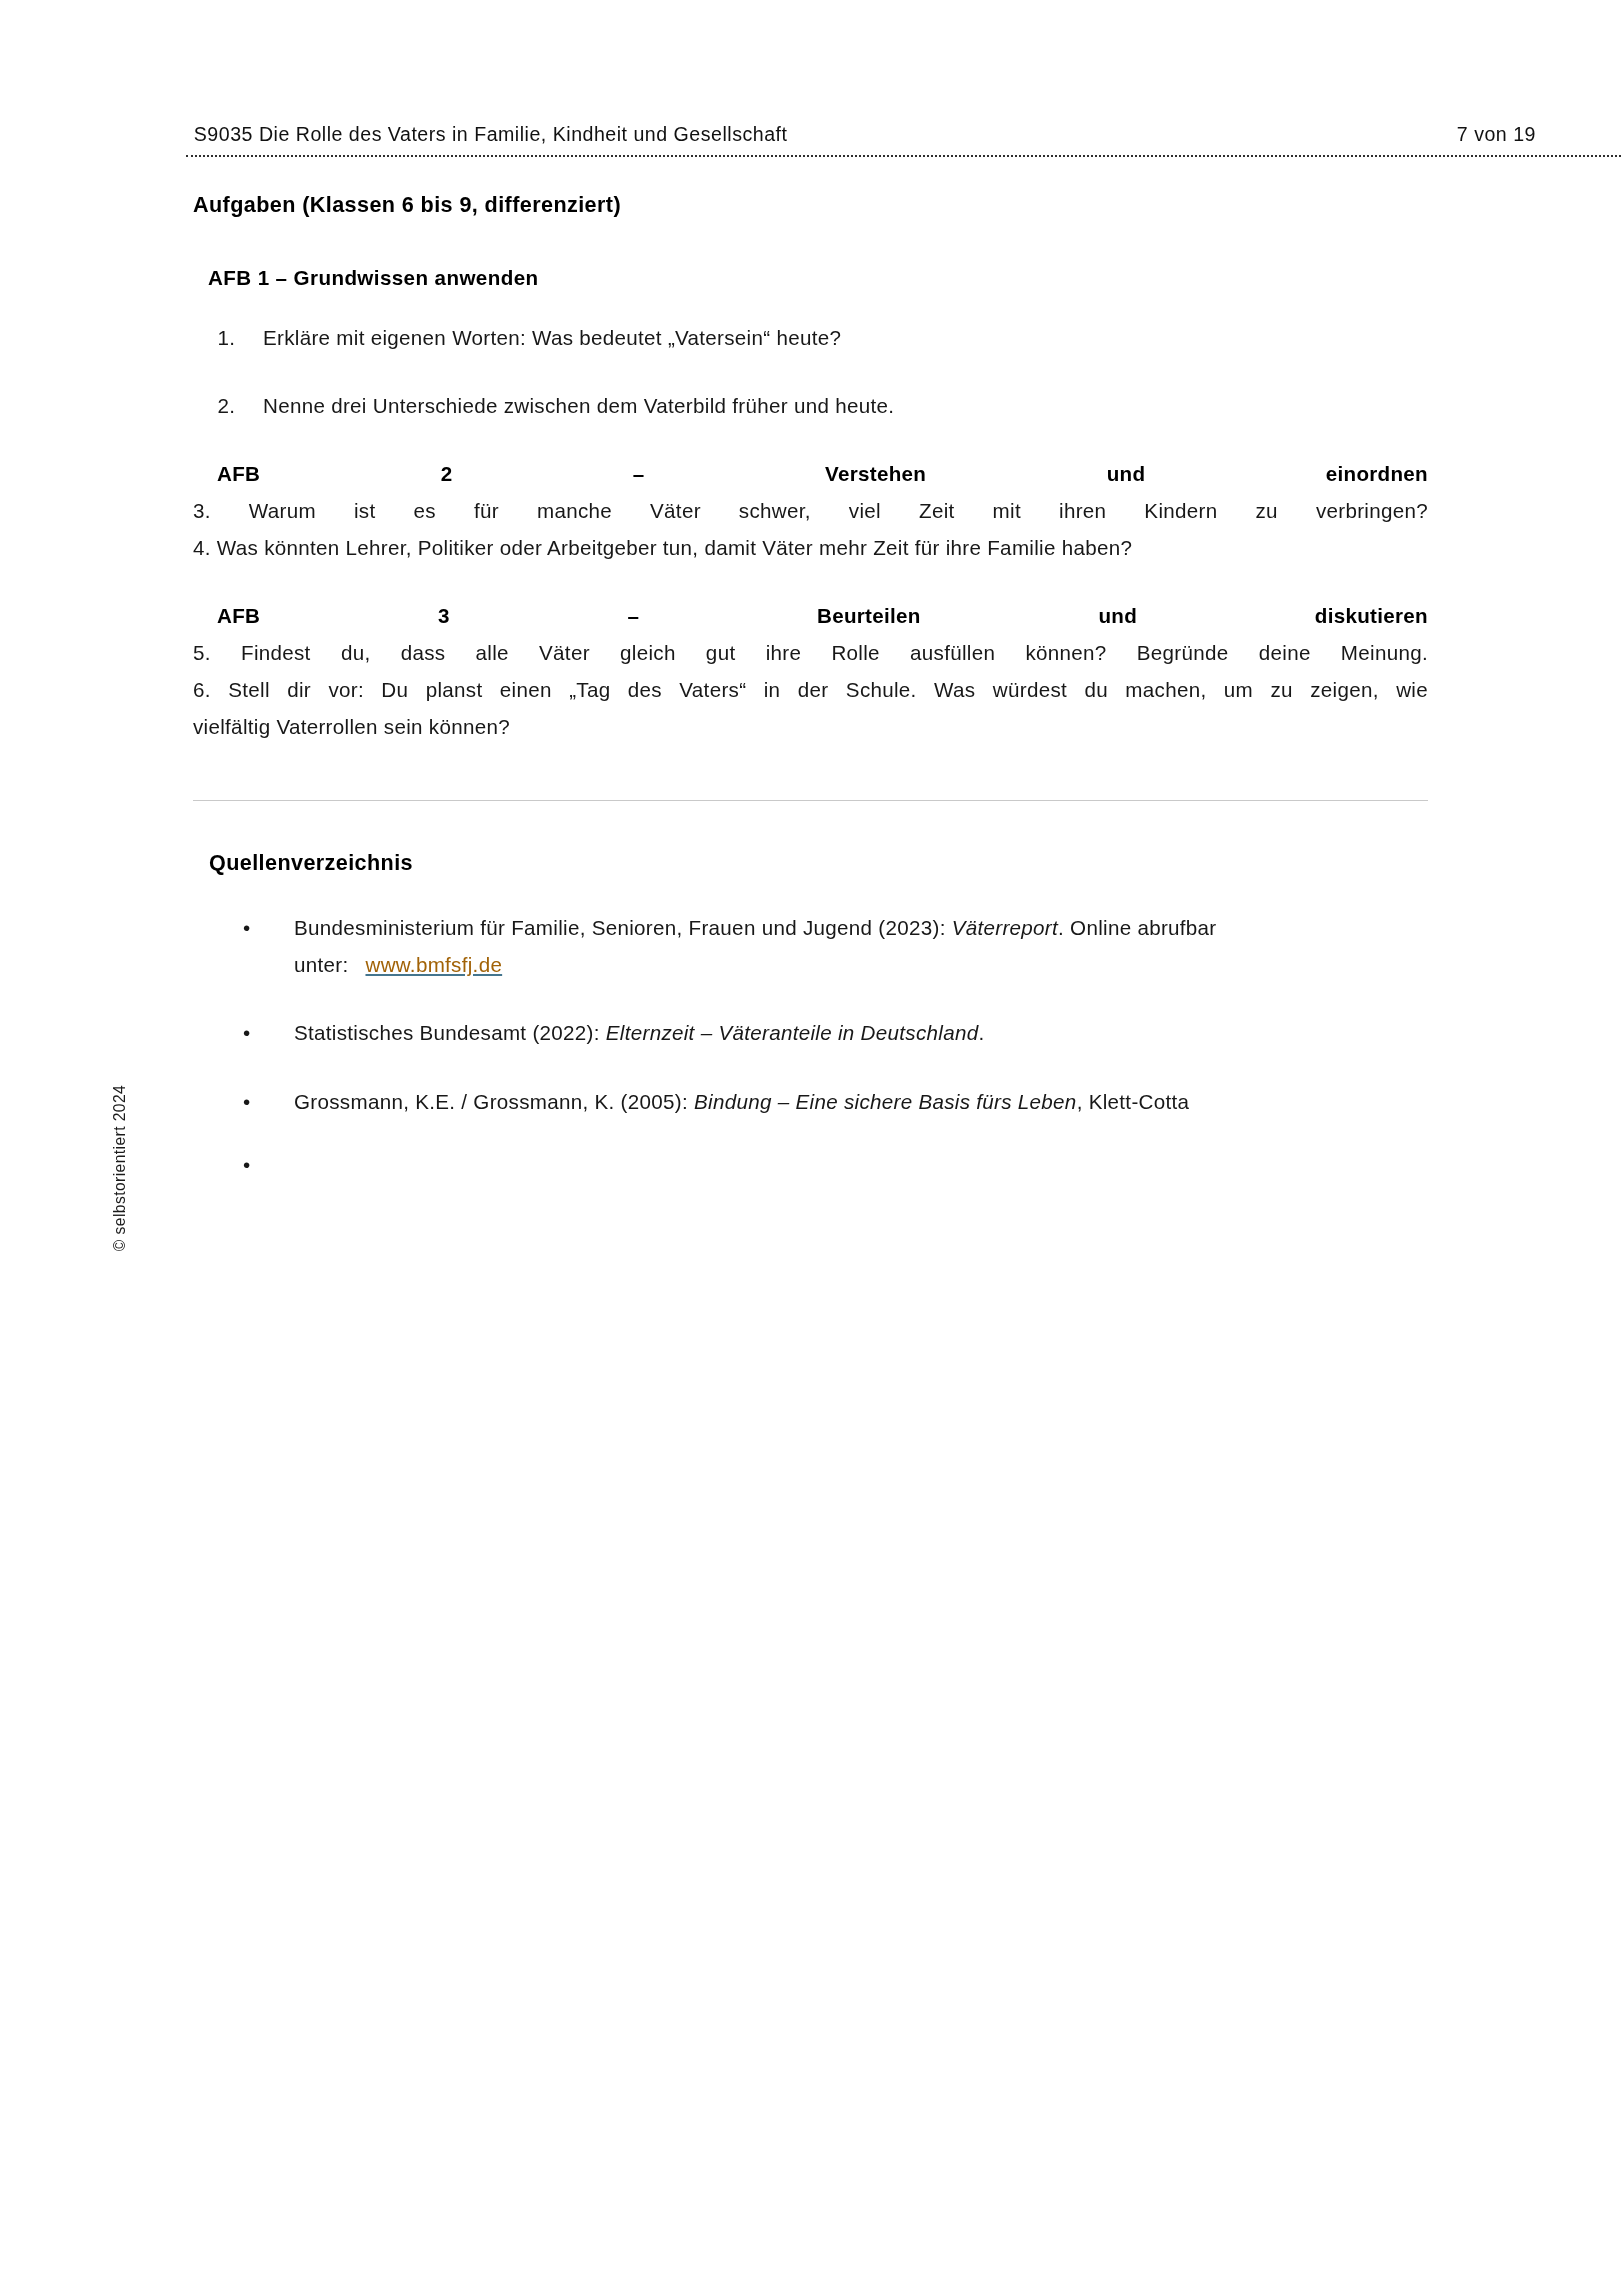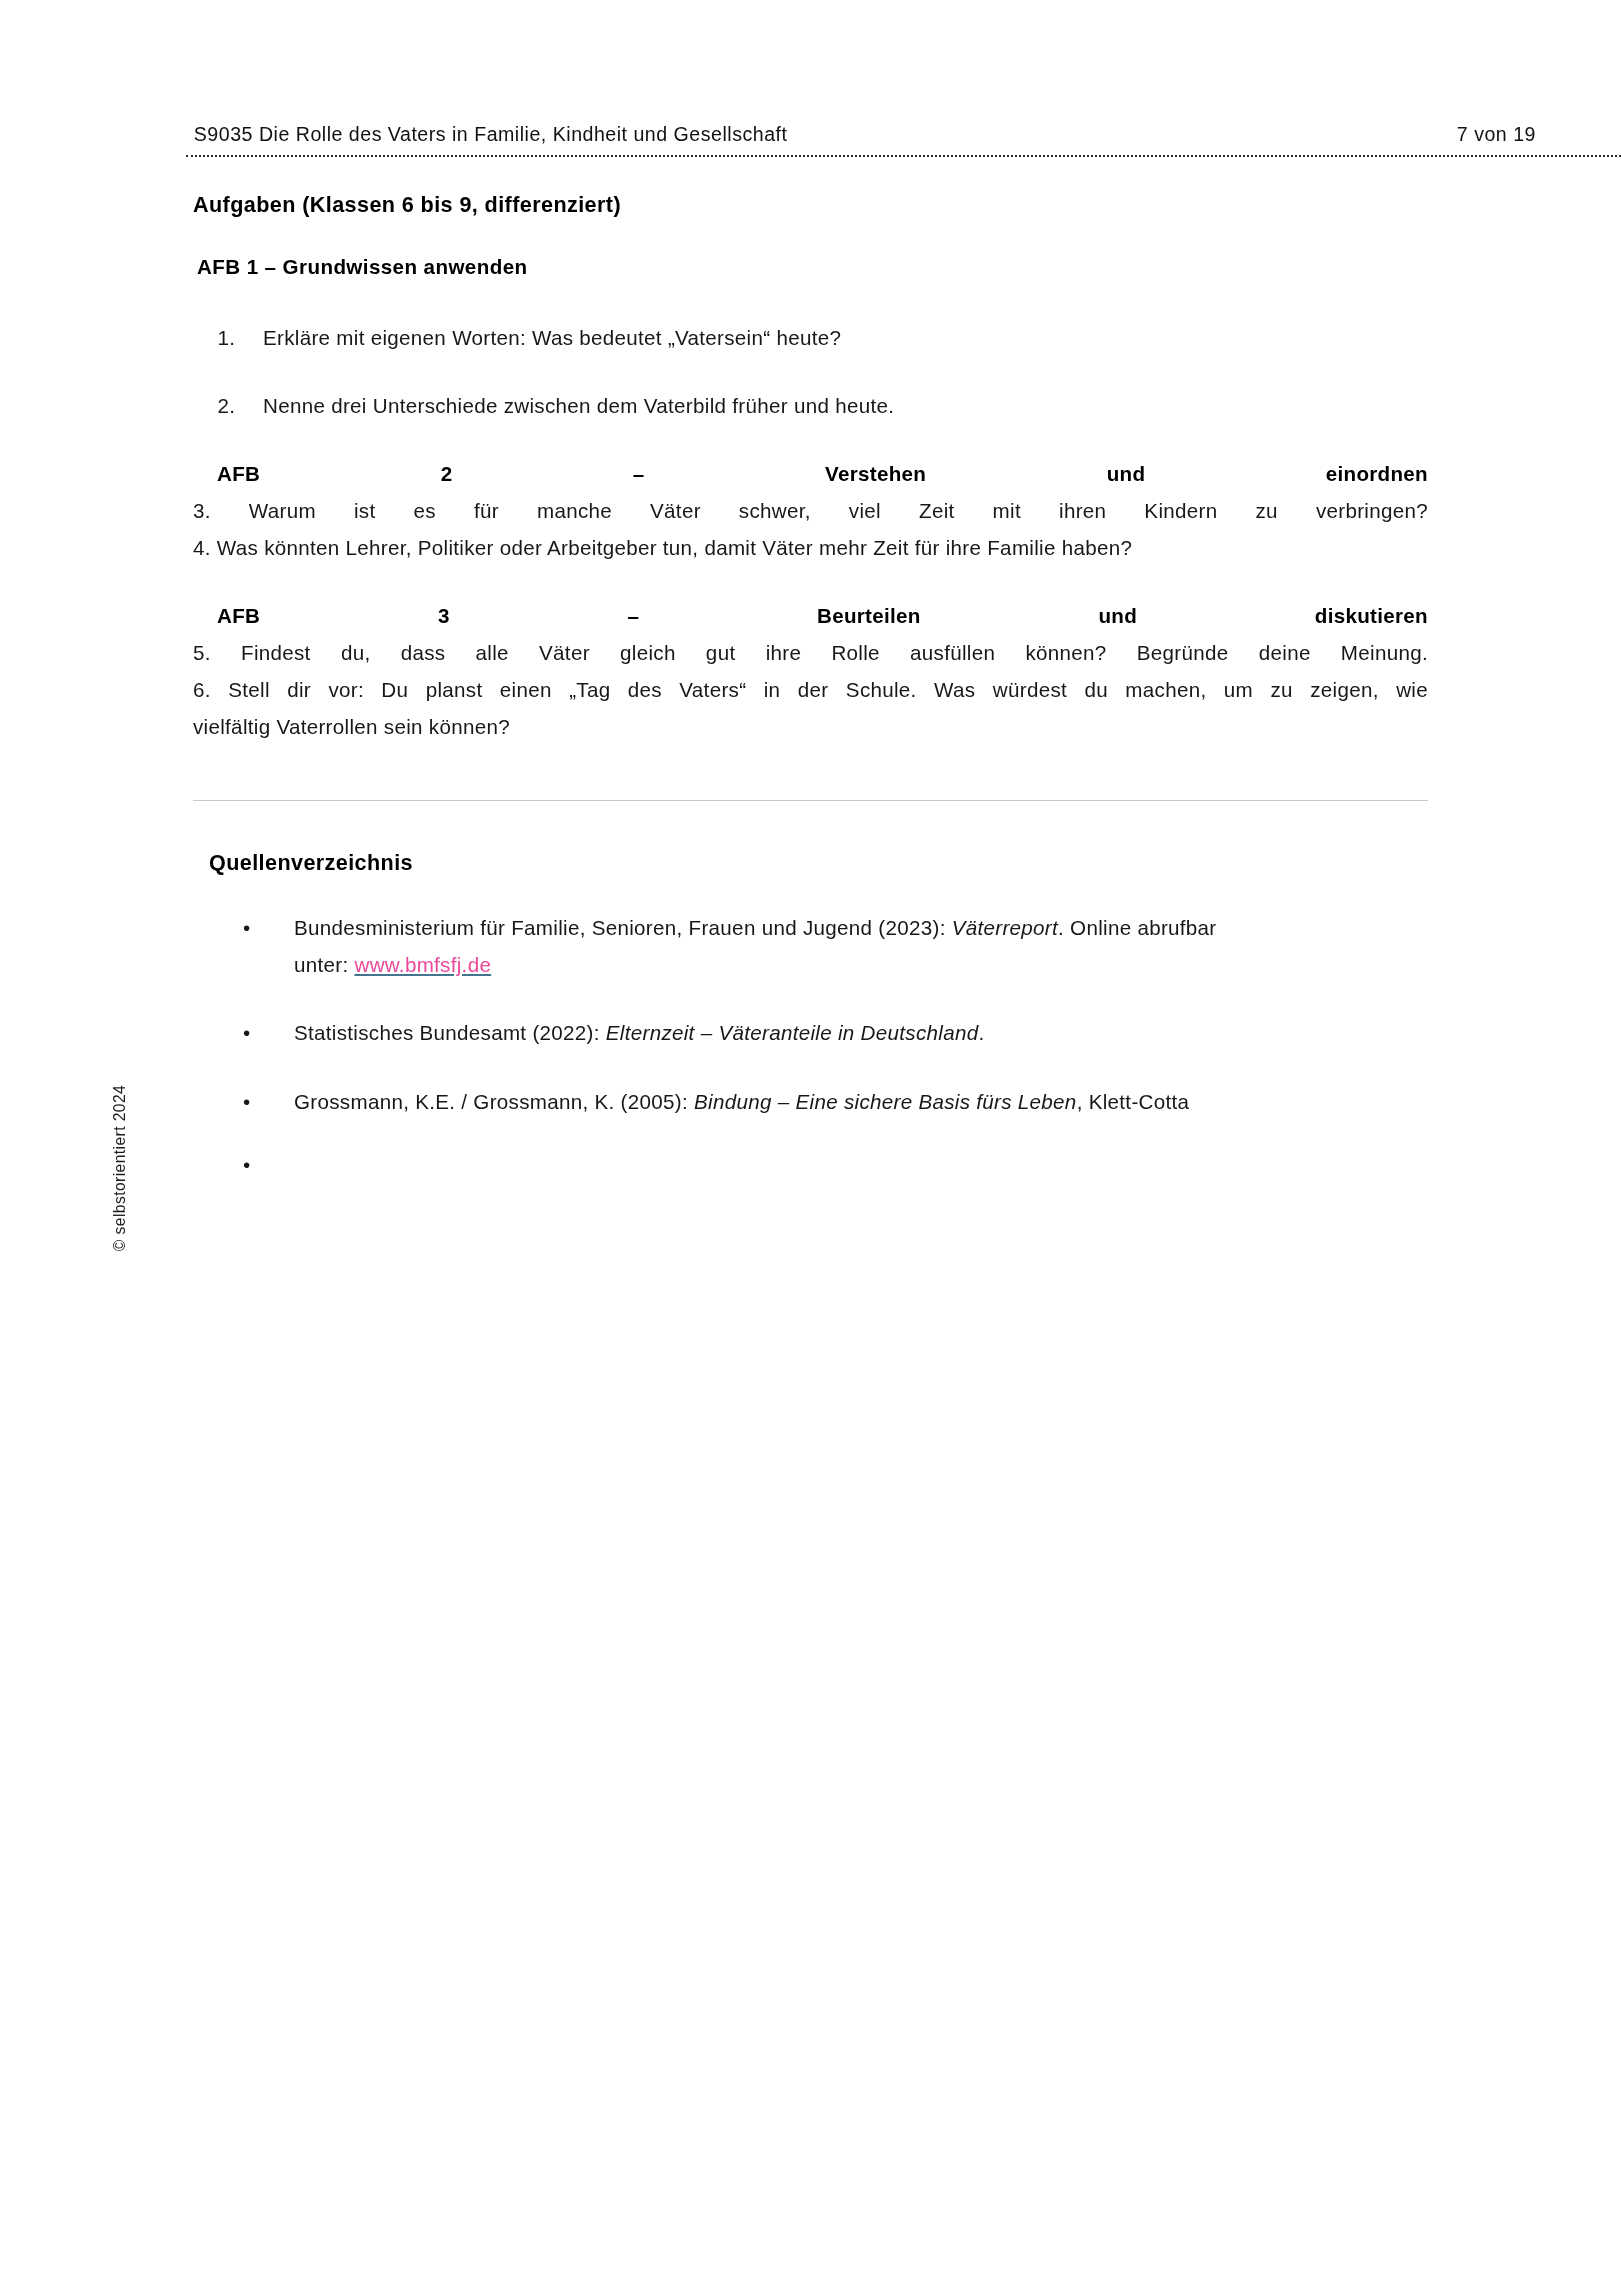--- a/index.html
+++ b/index.html
@@ -37,21 +37,21 @@
     top: 192px;
     margin: 0;
     font-size: 21.6px;
     font-weight: 700;
     letter-spacing: 0.4px;
     color: #000000;
   }
   .afb-heading {
     position: absolute;
     left: 193px;
-    margin: 4px;
+    margin: 15px;
     font-size: 20.6px;
     font-weight: 700;
     letter-spacing: 0.4px;
     color: #000000;
   }
   .num-item {
     position: absolute;
     left: 193px;
     width: 1235px;
     padding-left: 70px;
@@ -108,24 +108,25 @@
     line-height: 37px;
     letter-spacing: 0.3px;
   }
   .src-item .bullet {
     position: absolute;
     left: 50px;
     top: 0;
   }
   .src-item i { font-style: italic; }
   .link {
-    color: #ec4899;
+    color: #a16207;
     text-decoration: underline;
     text-decoration-color: #44758e;
     cursor: pointer;
+    margin-left: 11px;
   }
 
   .copyright {
     position: absolute;
     left: 120px;
     top: 1168px;
     transform: translate(-50%, -50%) rotate(-90deg);
     white-space: nowrap;
     font-size: 15.7px;
     letter-spacing: 0.4px;

